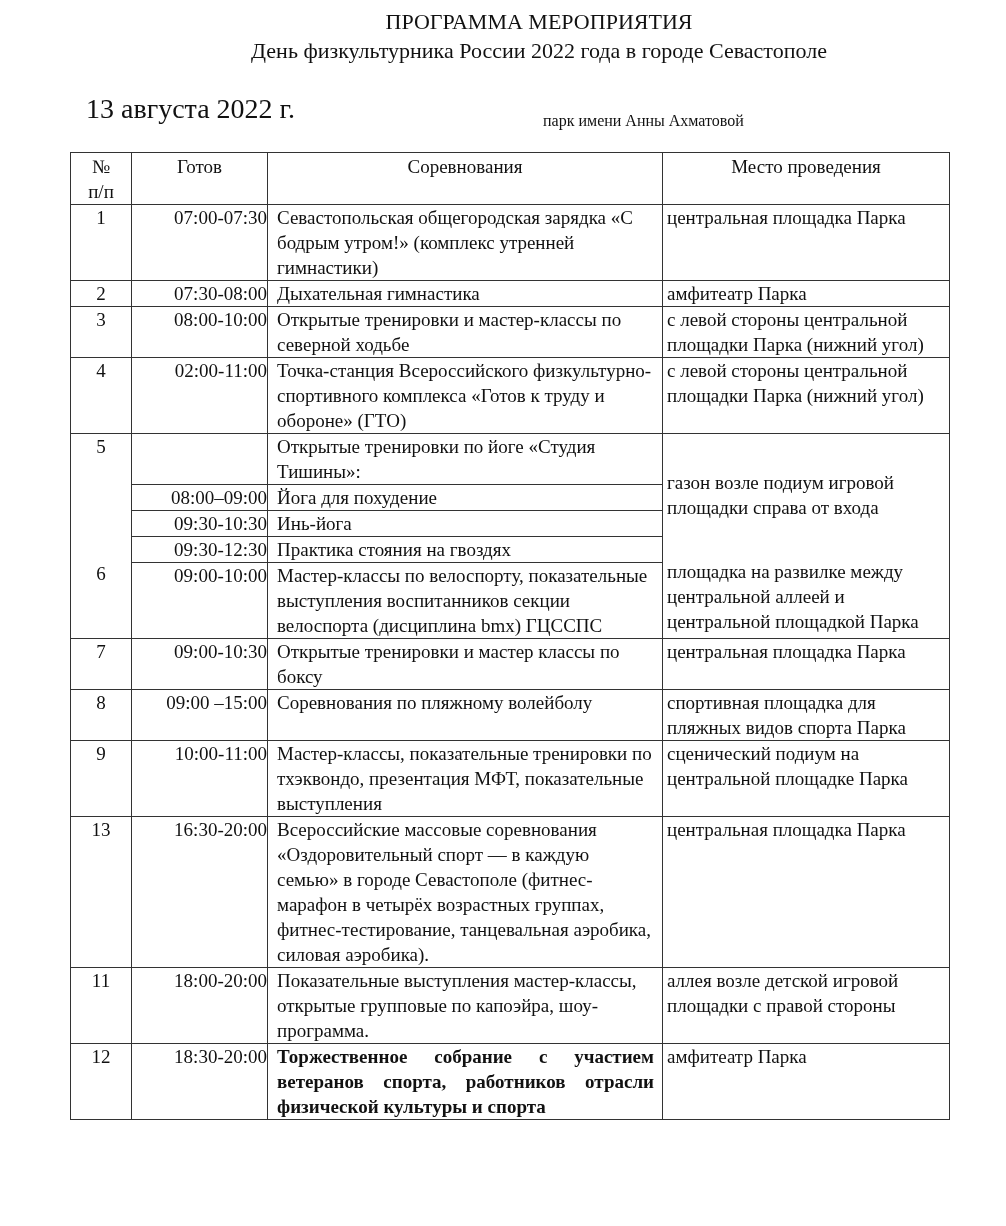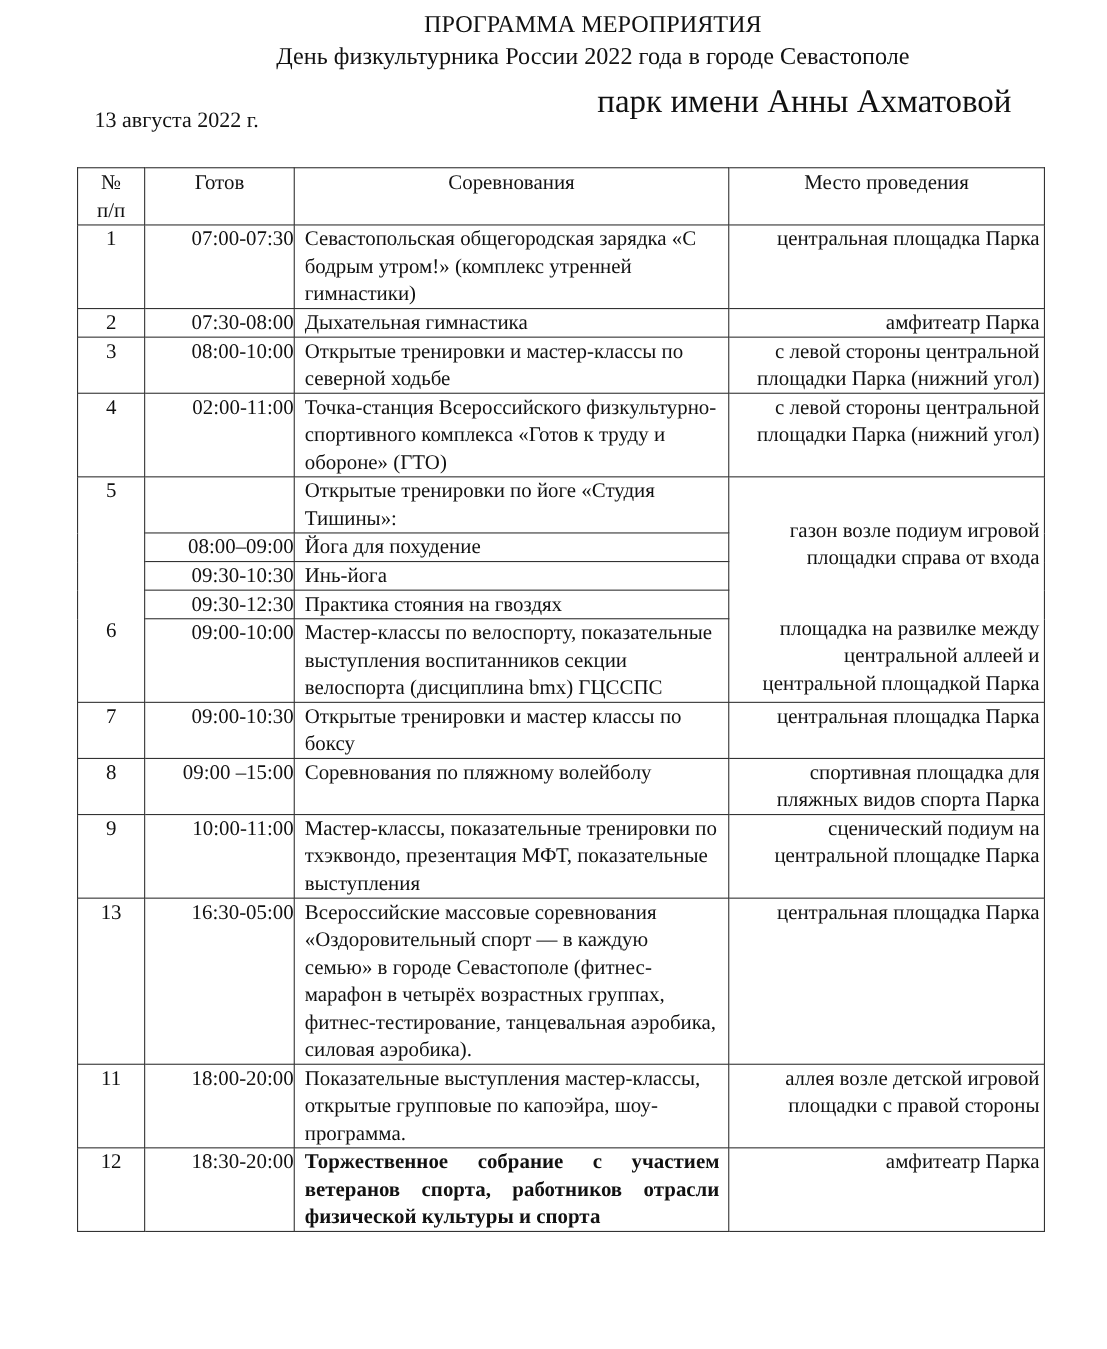--- a/index.html
+++ b/index.html
@@ -7,40 +7,40 @@
       width: 1006px; height: 1226px; position: relative; overflow: hidden;
       font-family: "Liberation Serif", "DejaVu Serif", serif;
       color: #111111; font-size: 19px; line-height: 25px;
     }
     .title {
       position: absolute; left: 0; width: 1006px; text-align: center;
       font-size: 22px; line-height: 26px;
     }
     #t1 { top: 9px; left: 36px; }
     #t2 { top: 38px; left: 36px; }
-    #date { position: absolute; top: 96px; left: 86px; font-size: 20px; line-height: 26px; }
-    #place { position: absolute; top: 80px; left: 543px; font-size: 30px; line-height: 26px; }
+    #date { position: absolute; top: 96px; left: 86px; font-size: 28px; line-height: 26px; }
+    #place { position: absolute; top: 108px; left: 543px; font-size: 16px; line-height: 26px; }
 
     table {
       position: absolute; left: 70px; top: 152px;
       border-collapse: collapse; width: 879px; table-layout: fixed;
     }
     td, th {
       border: 1px solid #333333; vertical-align: top; padding: 0;
       font-weight: normal; font-size: 19px; line-height: 25px;
     }
     col.c1 { width: 61px; }
     col.c2 { width: 136px; }
     col.c3 { width: 395px; }
     col.c4 { width: 287px; }
     th { text-align: center; padding-top: 1px; }
     td.num { text-align: center; }
     td.time { text-align: right; }
     td.ev { padding-left: 9px; padding-right: 8px; }
-    td.loc { text-align: right; padding: 0 4px; }
+    td.loc { text-align: left; padding: 0 4px; }
     td.just { text-align: justify; text-align-last: left; font-weight: bold; }
     .hdr-row { height: 50px; }
     .block-loc p { margin: 0; }
     .block-loc .p1 { padding-top: 36px; }
     .block-loc .p2 { padding-top: 39px; }
   </style>
 </head>
 <body>
 
 <div id="t1" class="title">ПРОГРАММА МЕРОПРИЯТИЯ</div>
@@ -135,21 +135,21 @@
       <td class="loc">спортивная площадка для пляжных видов спорта Парка</td>
     </tr>
     <tr>
       <td class="num">9</td>
       <td class="time">10:00-11:00</td>
       <td class="ev">Мастер-классы, показательные тренировки по тхэквондо, презентация МФТ, показательные выступления</td>
       <td class="loc">сценический подиум на центральной площадке Парка</td>
     </tr>
     <tr>
       <td class="num">13</td>
-      <td class="time">16:30-05:00</td>
+      <td class="time">16:30-20:00</td>
       <td class="ev">Всероссийские массовые соревнования «Оздоровительный спорт — в каждую семью» в городе Севастополе (фитнес-марафон в четырёх возрастных группах, фитнес-тестирование, танцевальная аэробика, силовая аэробика).</td>
       <td class="loc">центральная площадка Парка</td>
     </tr>
     <tr>
       <td class="num">11</td>
       <td class="time">18:00-20:00</td>
       <td class="ev">Показательные выступления мастер-классы, открытые групповые по капоэйра, шоу-программа.</td>
       <td class="loc">аллея возле детской игровой площадки с правой стороны</td>
     </tr>
     <tr>

